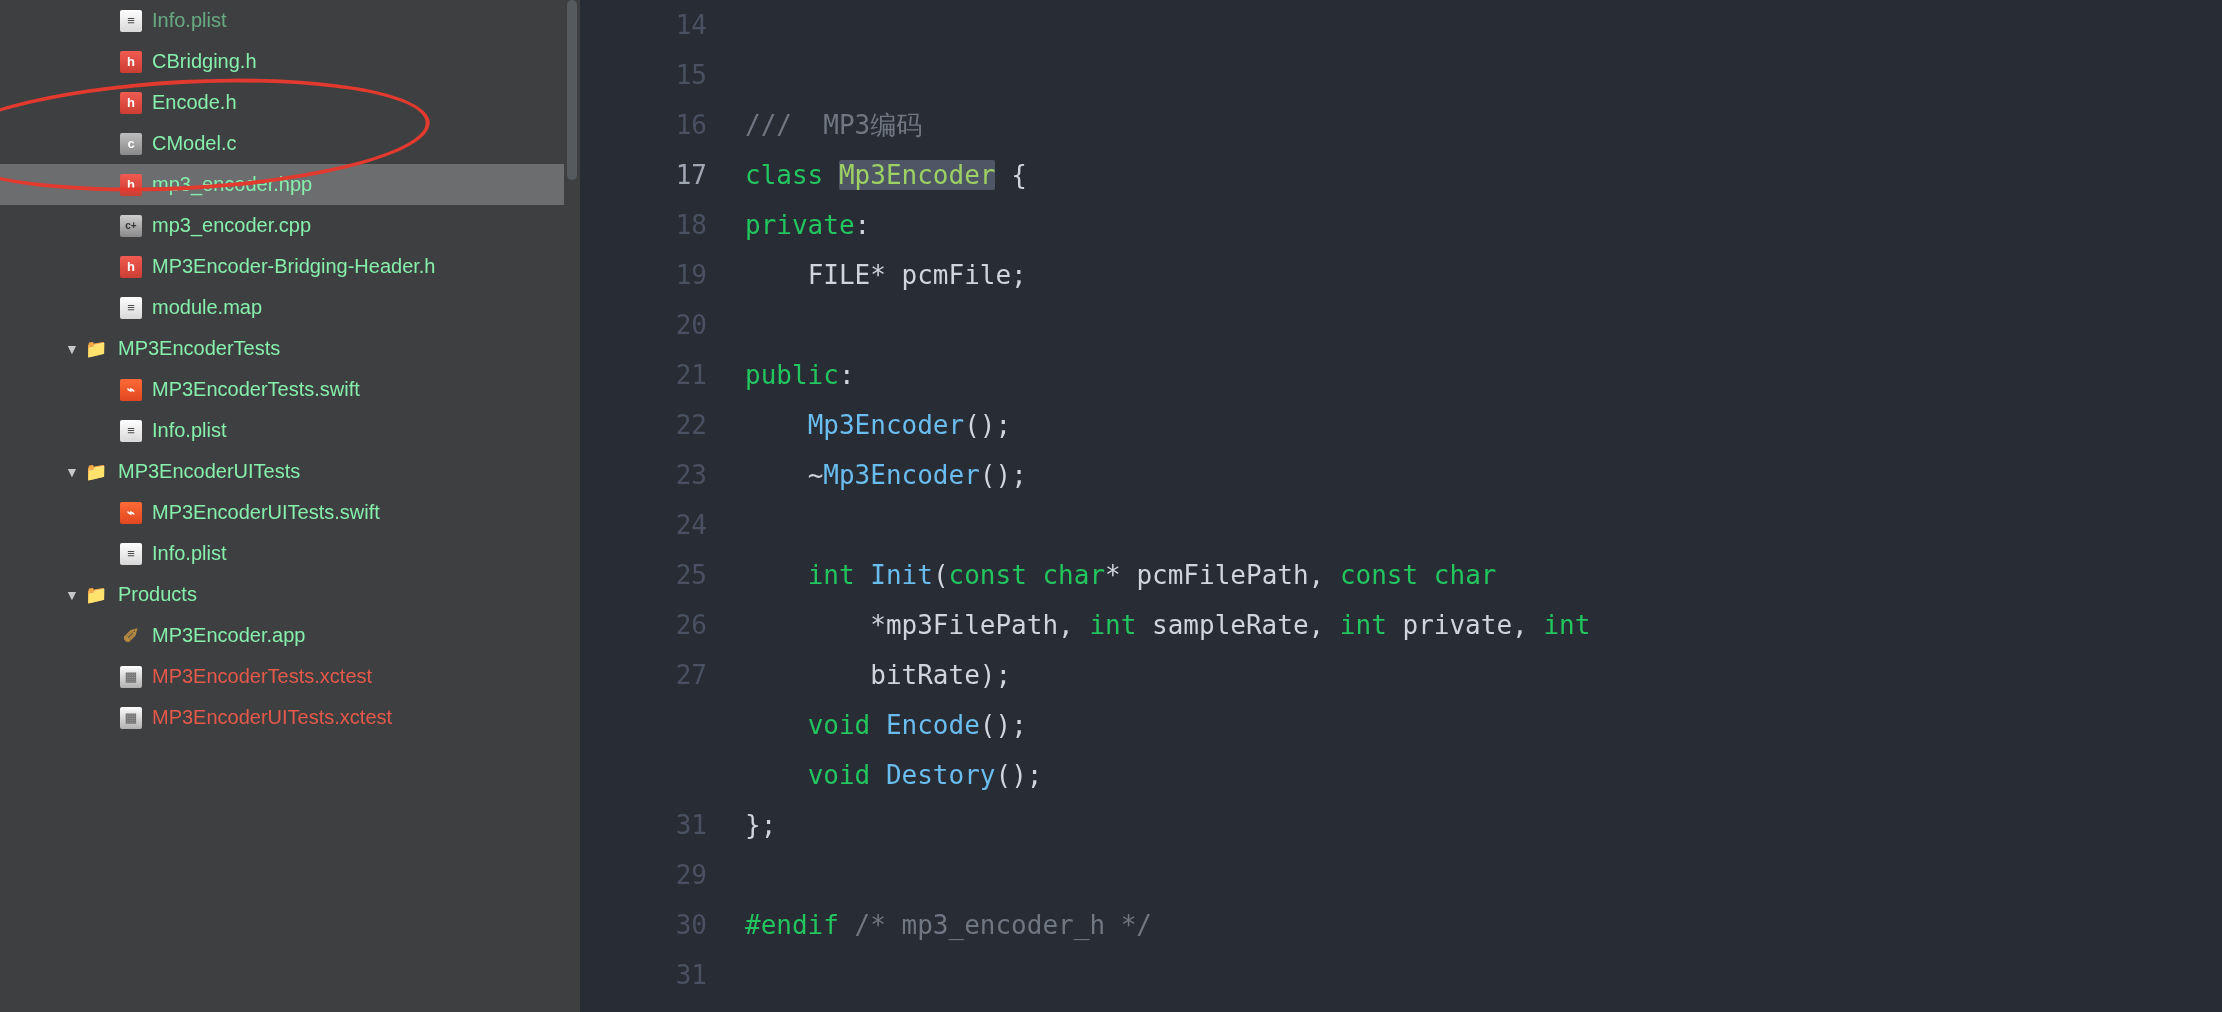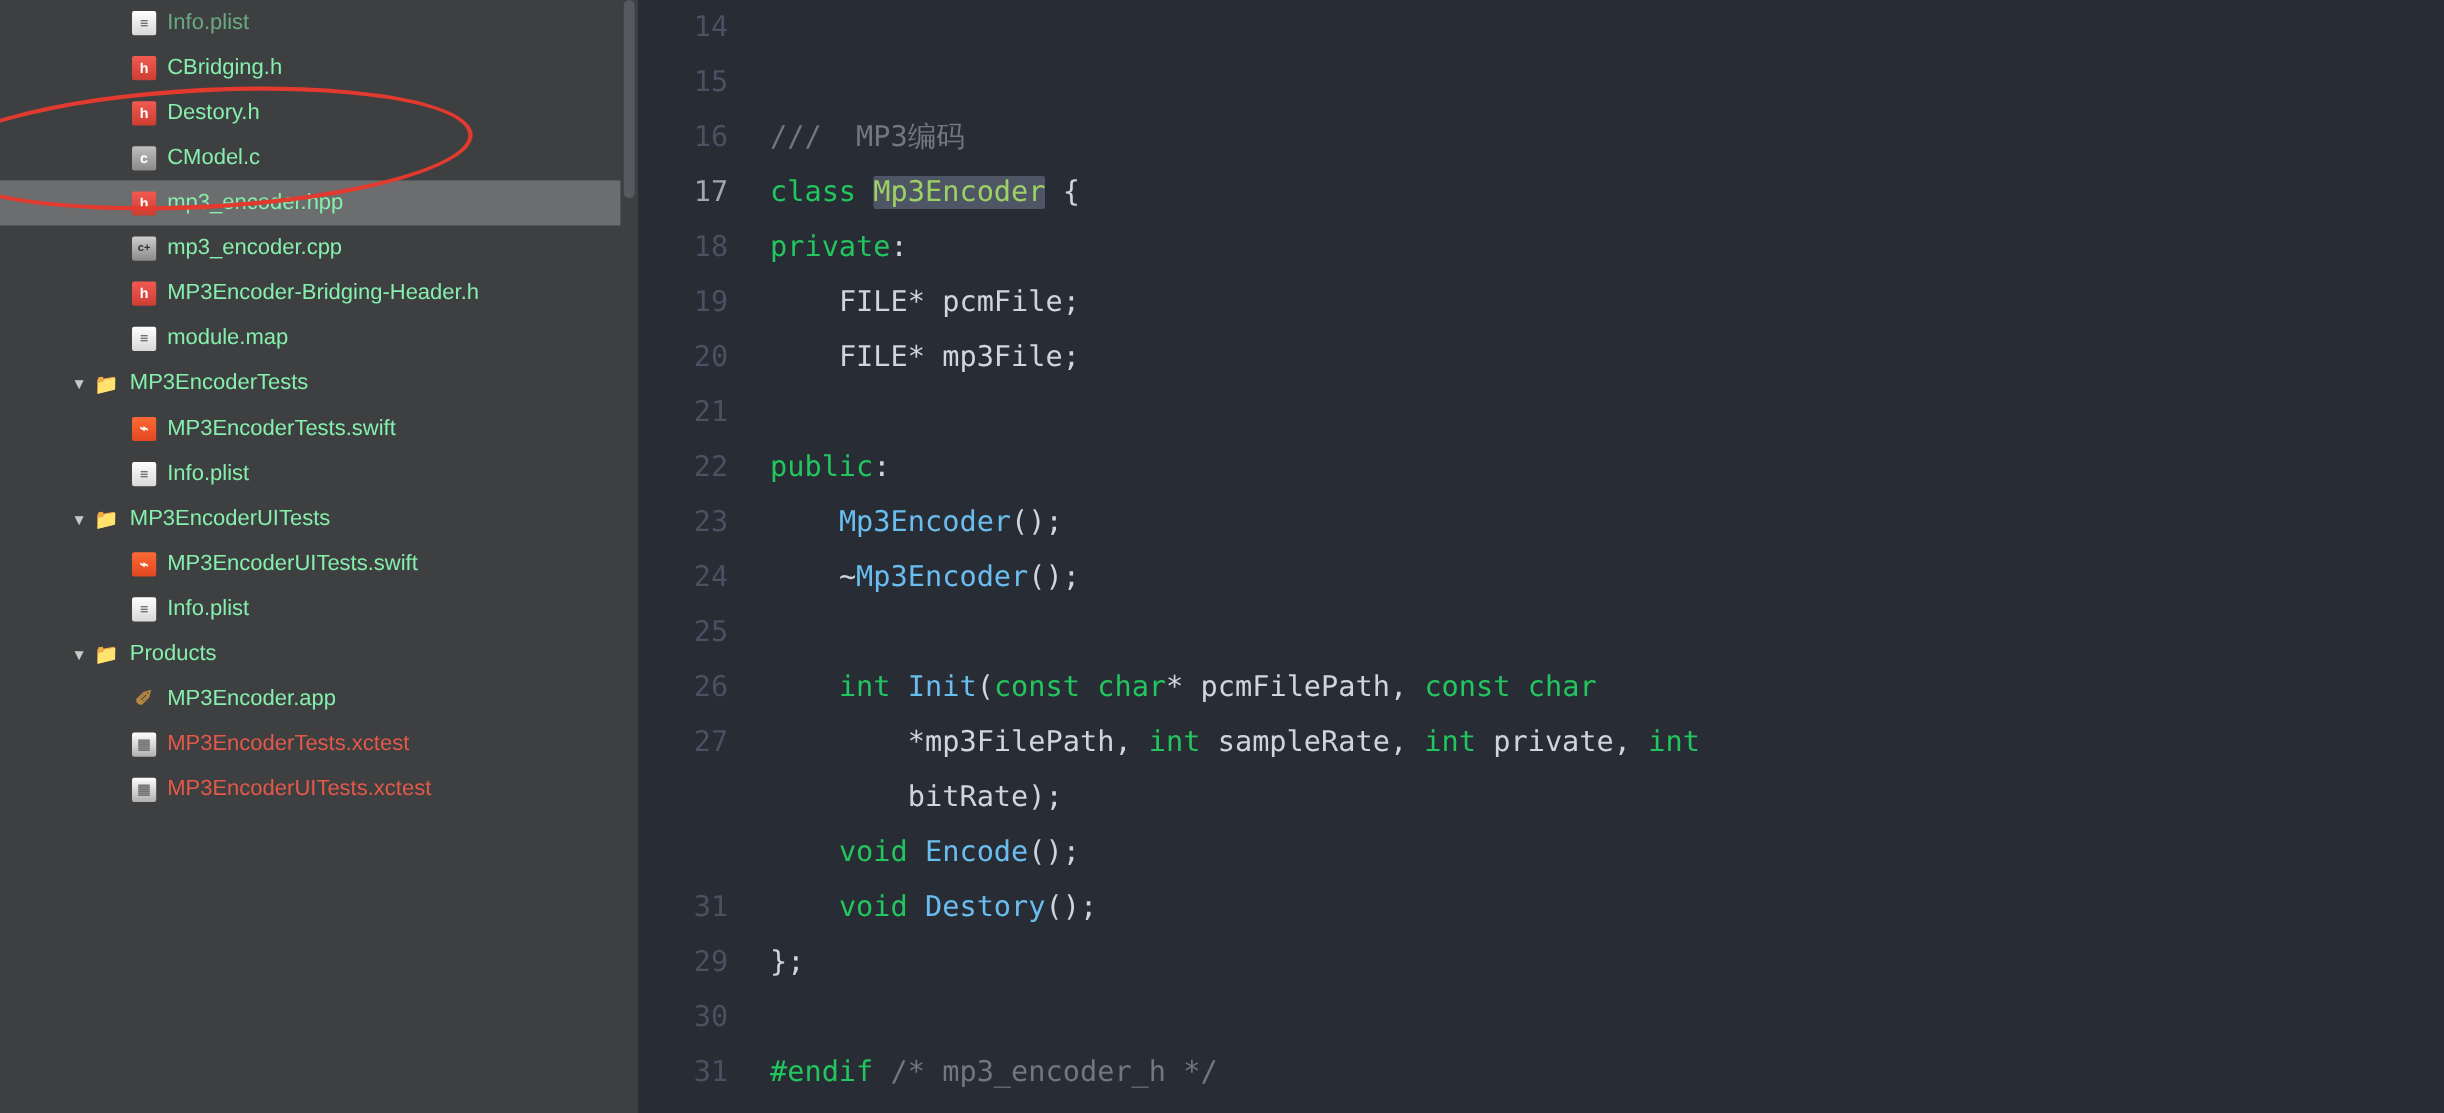--- a/index.html
+++ b/index.html
@@ -21,21 +21,21 @@
 .icon-map { background:linear-gradient(#FEFEFE,#D8D8D8); color:#4A4A4A; }
 .icon-folder { color:#E4B23A; background:none; }
 .icon-swift { background:linear-gradient(#FD6A36,#E24720); color:#FFF; }
 .icon-app { background:none; color:#B78A3F; font-size:20px; }
 .icon-xctest { background:linear-gradient(#FEFEFE,#B0B0B0); color:#777; }
 .row .label { color:#86efac; }
 .row .label.red { color:#E5594A; }
 .annot { position:absolute; border:4px solid #E23A2E; border-radius:50%/50%; width:490px; height:110px; left:-60px; top:80px; transform:rotate(-3deg); pointer-events:none; }
 
 .editor { flex:1; background:#282C34; display:flex; font-family:"SF Mono",Menlo,Consolas,monospace; font-size:26px; }
-.gutter { width:112px; text-align:right; padding-right:30px; color:#495162; user-select:none; }
+.gutter { width:112px; text-align:right; padding-right:30px; color:#495162; user-select:none;margin-left:45px; }
 .gutter .ln { height:50px; line-height:50px; }
 .gutter .ln.current { color:#9FA7B3; }
 .code { flex:1; padding-left:8px; }
 .code .line { height:50px; line-height:50px; white-space:pre; }
 .tok-comment { color:#6F7783; }
 .tok-keyword { color:#22c55e; font-weight:500; }
 .tok-type { color:#6ABDEF; }
 .tok-ident { color:#CED5DE; }
 .tok-func { color:#6ABDEF; }
 .tok-punct { color:#CED5DE; }
@@ -53,21 +53,21 @@
           <span class="label" style="opacity: 0.6;">Info.plist</span>
         </div>
         <div class="row">
           <span class="indent" style="width: 120px;"></span>
           <span class="icon icon-h">h</span>
           <span class="label">CBridging.h</span>
         </div>
         <div class="row">
           <span class="indent" style="width: 120px;"></span>
           <span class="icon icon-h">h</span>
-          <span class="label">Destory.h</span>
+          <span class="label">Encode.h</span>
         </div>
         <div class="row">
           <span class="indent" style="width: 120px;"></span>
           <span class="icon icon-c">c</span>
           <span class="label">CModel.c</span>
         </div>
         <div class="row selected">
           <span class="indent" style="width: 120px;"></span>
           <span class="icon icon-h">h</span>
           <span class="label">mp3_encoder.hpp</span>
@@ -170,21 +170,20 @@
         <div class="ln">31</div>
         <div class="ln">32</div>
       </div>
     <div class="code" id="code">
         <div class="line"></div>
         <div class="line"></div>
         <div class="line"><span class="tok-comment">///  MP3编码</span></div>
         <div class="line"><span class="tok-keyword">class</span><span class=""> </span><span class="tok-sel">Mp3Encoder</span><span class=""> </span><span class="tok-punct">{</span></div>
         <div class="line"><span class="tok-keyword">private</span><span class="tok-punct">:</span></div>
         <div class="line"><span class="">    </span><span class="tok-ident">FILE* pcmFile;</span></div>
-        <div class="line"><span class="">    </span><span class="tok-ident">FILE* mp3File;</span></div>
         <div class="line"></div>
         <div class="line"><span class="tok-keyword">public</span><span class="tok-punct">:</span></div>
         <div class="line"><span class="">    </span><span class="tok-type">Mp3Encoder</span><span class="tok-punct">();</span></div>
         <div class="line"><span class="">    </span><span class="tok-punct">~</span><span class="tok-type">Mp3Encoder</span><span class="tok-punct">();</span></div>
         <div class="line"></div>
         <div class="line"><span class="">    </span><span class="tok-keyword">int</span><span class=""> </span><span class="tok-func">Init</span><span class="tok-punct">(</span><span class="tok-keyword">const</span><span class=""> </span><span class="tok-keyword">char</span><span class="tok-ident">* pcmFilePath, </span><span class="tok-keyword">const</span><span class=""> </span><span class="tok-keyword">char</span></div>
         <div class="line"><span class="">        </span><span class="tok-ident">*mp3FilePath, </span><span class="tok-keyword">int</span><span class="tok-ident"> sampleRate, </span><span class="tok-keyword">int</span><span class="tok-ident"> private, </span><span class="tok-keyword">int</span></div>
         <div class="line"><span class="">        </span><span class="tok-ident">bitRate);</span></div>
         <div class="line"><span class="">    </span><span class="tok-keyword">void</span><span class=""> </span><span class="tok-func">Encode</span><span class="tok-punct">();</span></div>
         <div class="line"><span class="">    </span><span class="tok-keyword">void</span><span class=""> </span><span class="tok-func">Destory</span><span class="tok-punct">();</span></div>

